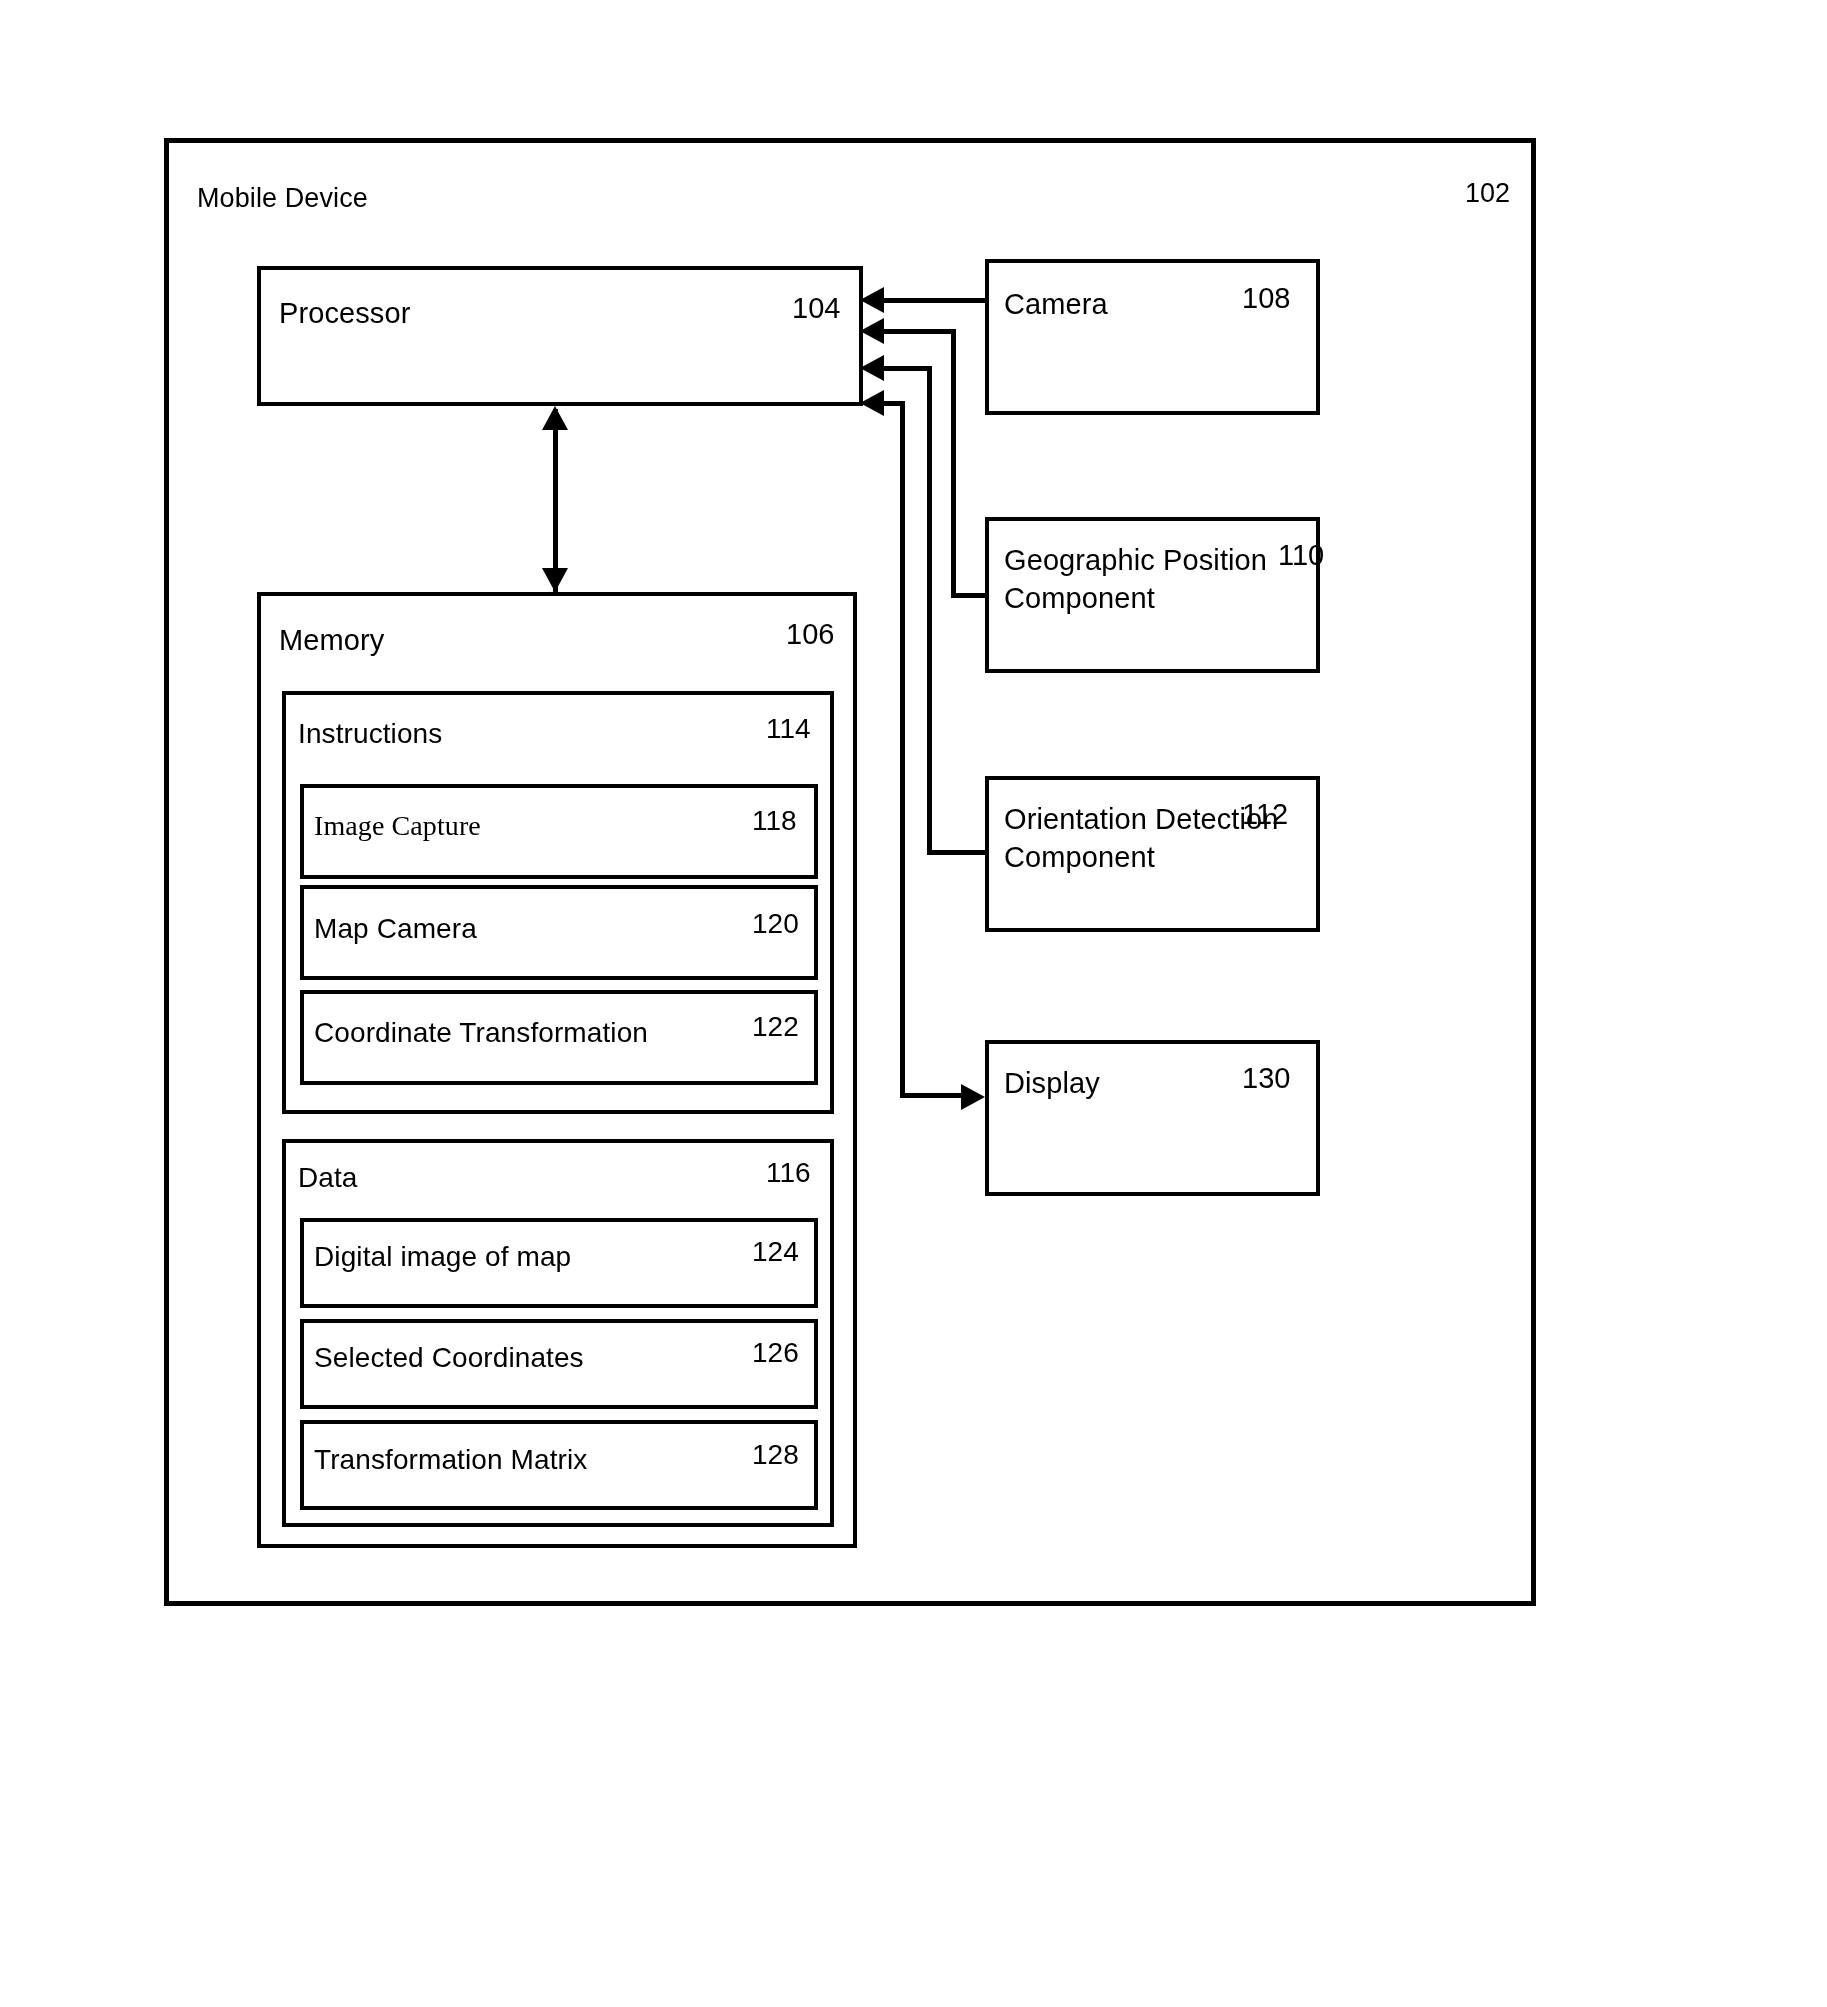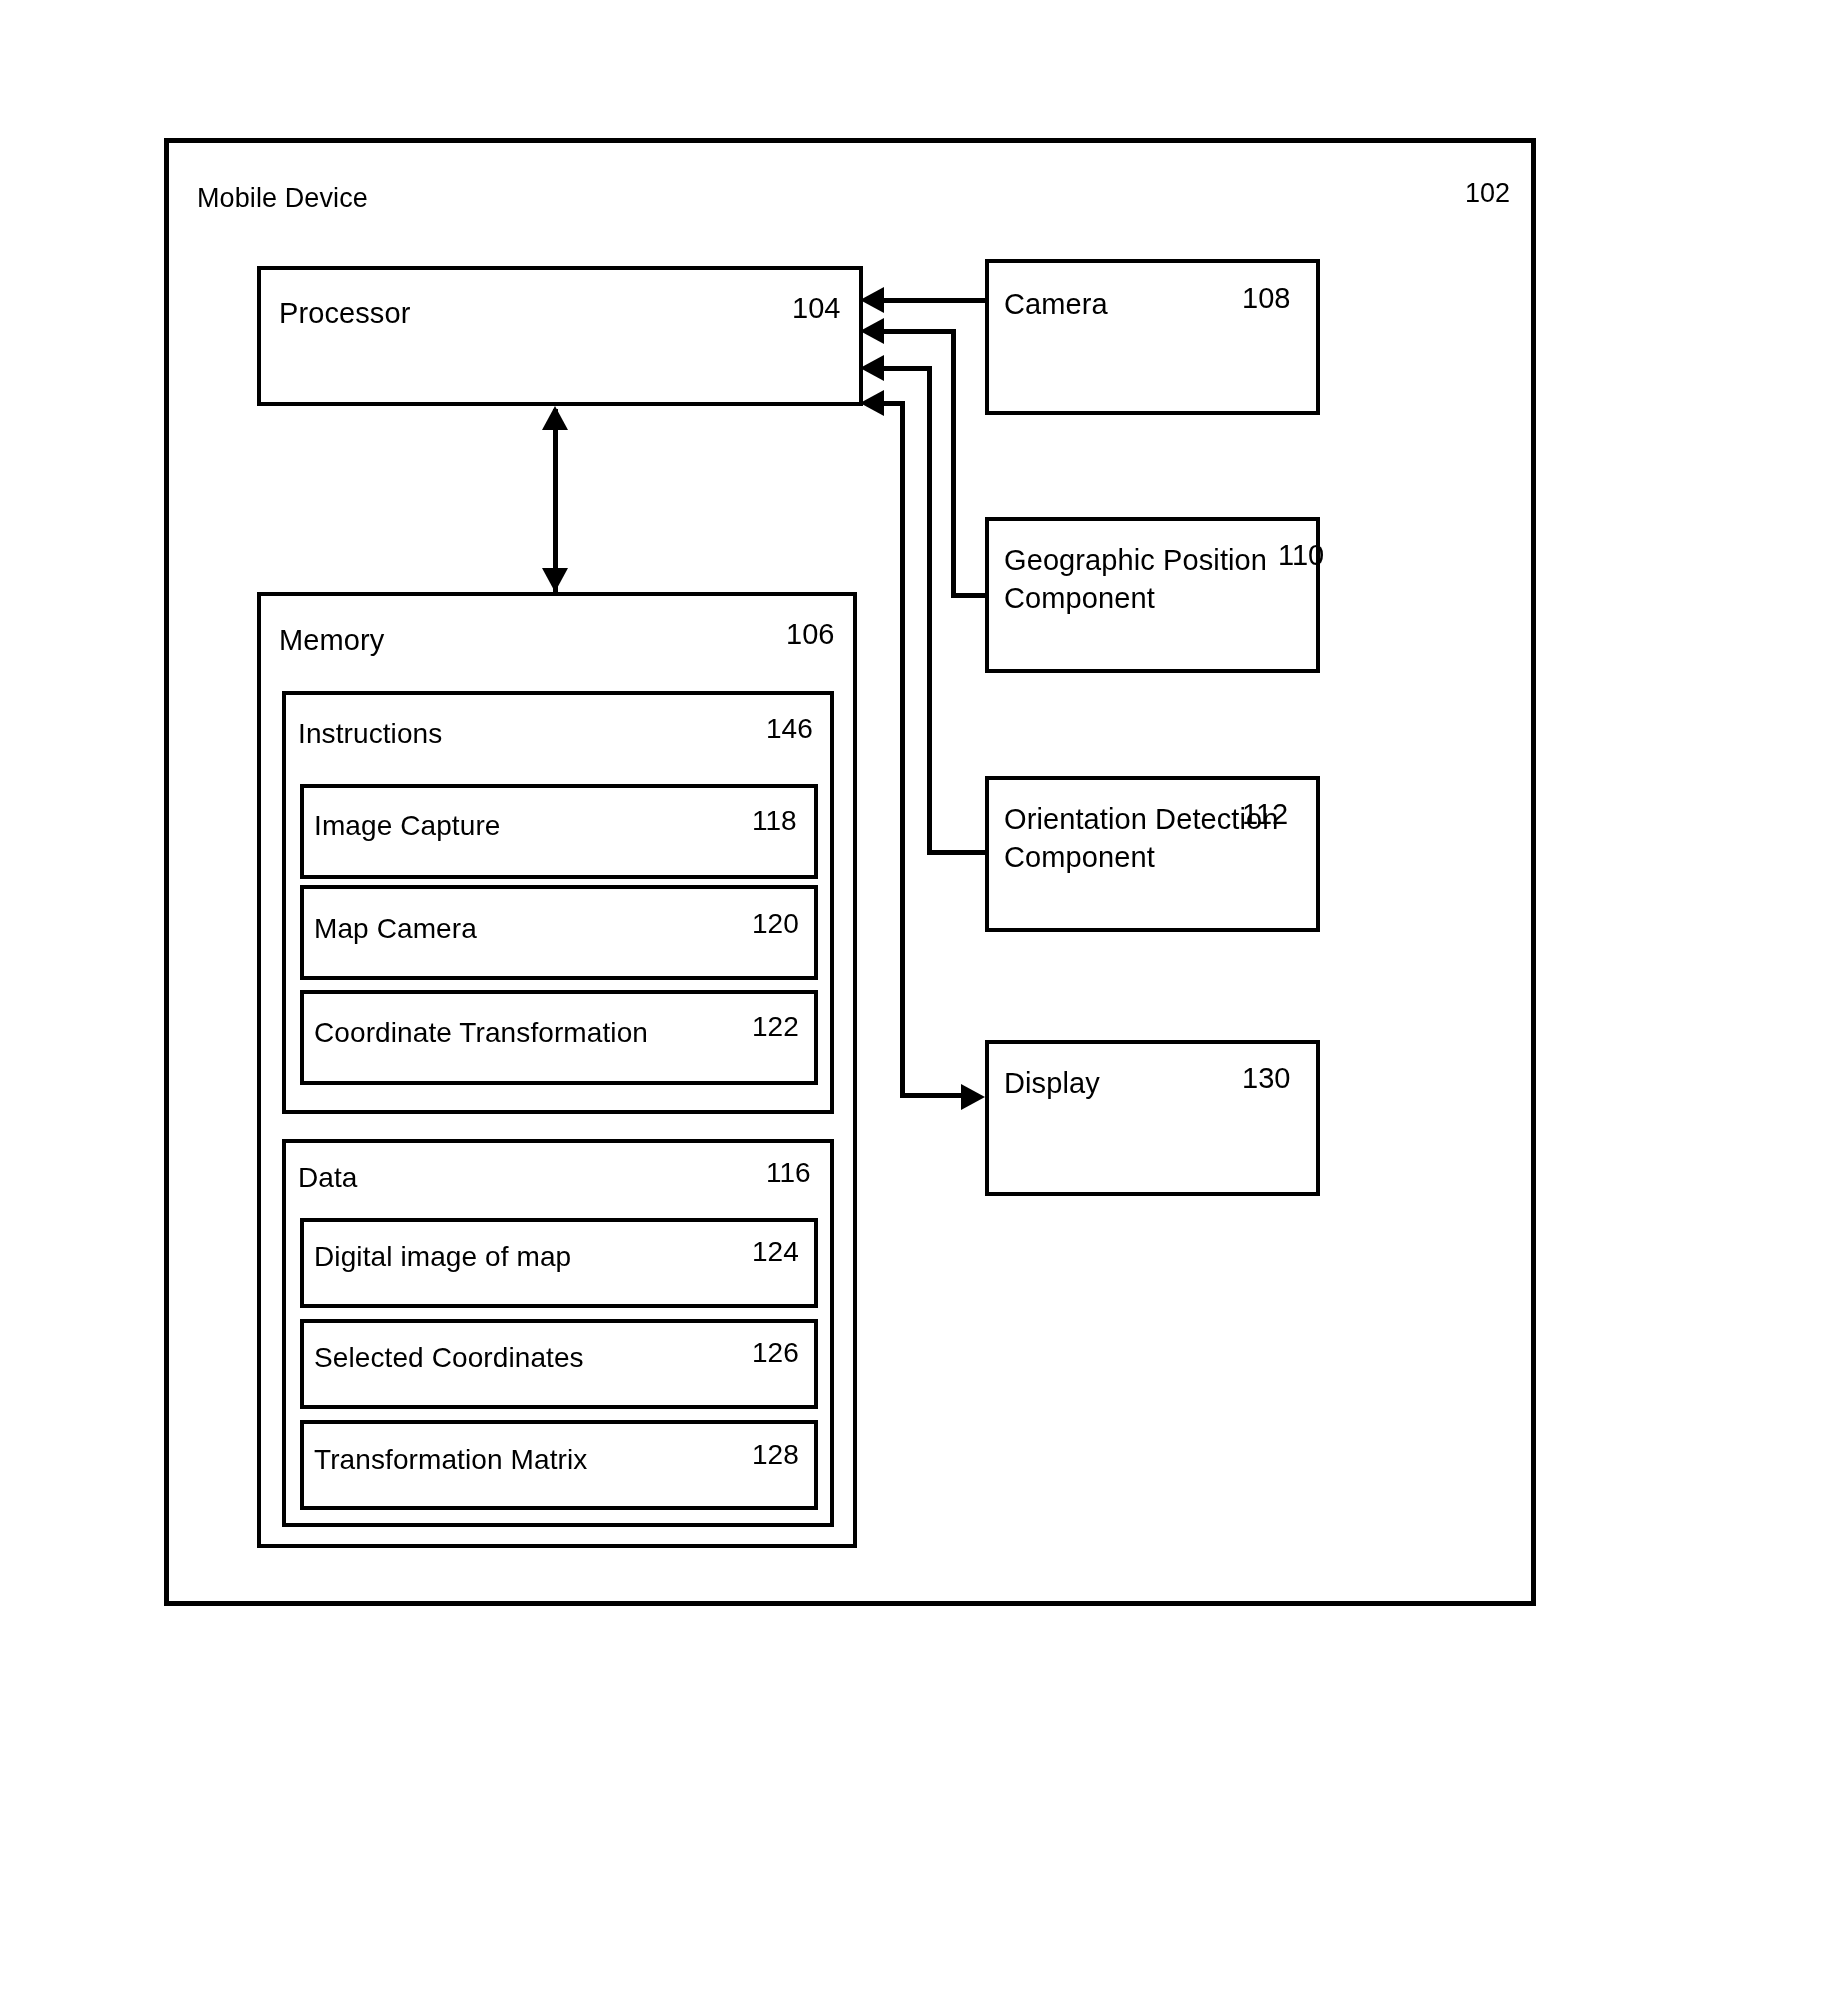--- a/index.html
+++ b/index.html
@@ -120,24 +120,24 @@
   <div class="box" style="left:257px; top:266px; width:606px; height:140px;"></div>
   <div class="box-title t-major" style="left:279px; top:295px;">Processor</div>
   <div class="ref-num t-major" style="left:792px; top:292px;">104</div>
 
   <div class="box" style="left:257px; top:592px; width:600px; height:956px;"></div>
   <div class="box-title t-major" style="left:279px; top:622px;">Memory</div>
   <div class="ref-num t-major" style="left:786px; top:618px;">106</div>
 
   <div class="box thin" style="left:282px; top:691px; width:552px; height:423px;"></div>
   <div class="box-title t-mid" style="left:298px; top:716px;">Instructions</div>
-  <div class="ref-num t-mid" style="left:766px; top:713px;">146</div>
+  <div class="ref-num t-mid" style="left:766px; top:713px;">114</div>
 
   <div class="box thin" style="left:300px; top:784px; width:518px; height:95px;"></div>
-  <div class="box-title t-leaf" style="left:314px; top:808px;">Image Capture</div>
+  <div class="box-title t-leaf" style="left:314px; top:808px;font-family:Liberation Serif, serif;">Image Capture</div>
   <div class="ref-num t-leaf" style="left:752px; top:805px;text-align:right;">118</div>
 
   <div class="box thin" style="left:300px; top:885px; width:518px; height:95px;"></div>
   <div class="box-title t-leaf" style="left:314px; top:911px;">Map Camera</div>
   <div class="ref-num t-leaf" style="left:752px; top:908px;">120</div>
 
   <div class="box thin" style="left:300px; top:990px; width:518px; height:95px;"></div>
   <div class="box-title t-leaf" style="left:314px; top:1015px;">Coordinate Transformation</div>
   <div class="ref-num t-leaf" style="left:752px; top:1011px;">122</div>
 

